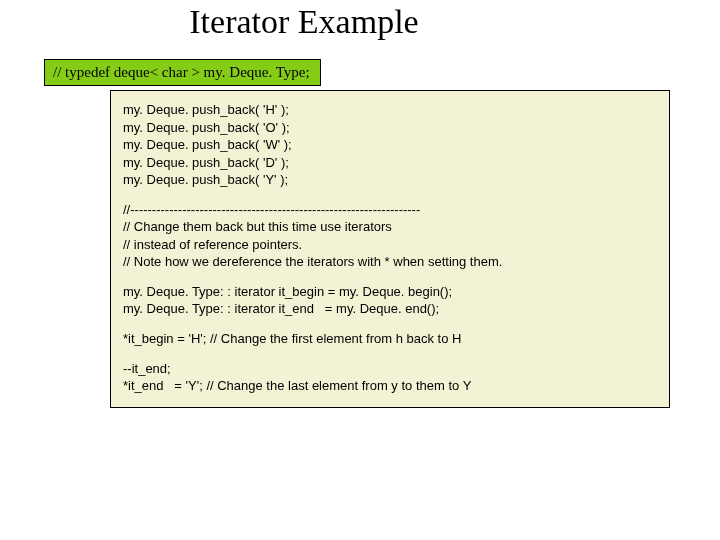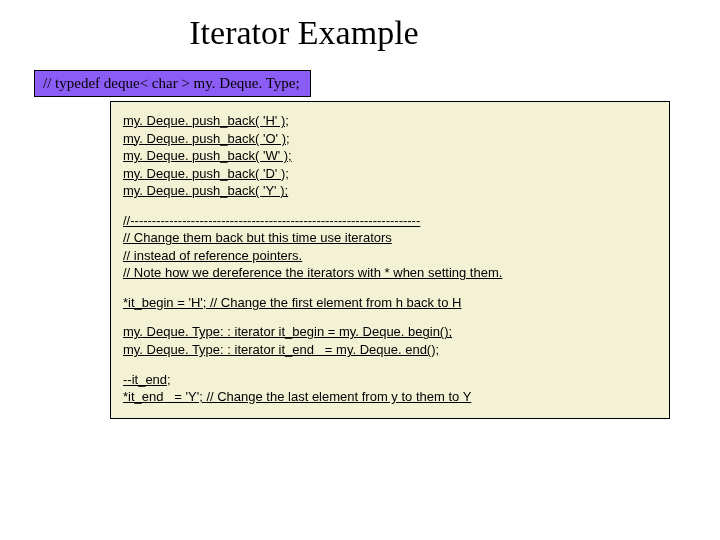--- a/index.html
+++ b/index.html
@@ -9,49 +9,48 @@
     height: 540px;
     background: #fff;
     font-family: "Times New Roman", Times, serif;
     color: #000;
   }
   .slide {
     position: relative;
     width: 608px;
     height: 540px;
     box-sizing: border-box;
-    padding-top: 14px;
+    padding-top: 3px;
   }
   .title {
     text-align: center;
     font-size: 34px;
     font-weight: 400;
     margin: 0 0 18px 0;
   }
   .typedef-box {
-    margin-left: 34px;
+    margin-left: 44px;
     border: 1px solid #000;
-    background: #8b5cf6;
+    background: #84cc16;
     display: inline-block;
     padding: 4px 10px 4px 8px;
     font-size: 15px;
     font-family: "Times New Roman", Times, serif;
   }
   .code-box {
     margin: 4px 0 0 110px;
     width: 560px;
     border: 1px solid #000;
     background: #f3f2d5;
     box-shadow: 0 0 0 1px rgba(255,255,255,0);
     padding: 10px 12px 12px 12px;
     box-sizing: border-box;
     font-family: Tahoma, Arial, sans-serif;
     font-size: 13px;
     line-height: 1.35;
-    text-decoration: underline;
   }
   .code-box .blk {
     margin-bottom: 12px;
     white-space: pre;
   }
   .code-box .blk:last-child {
     margin-bottom: 0;
   }
 </style>
 </head>
@@ -66,20 +65,20 @@
   <div class="code-box">
     <div class="blk">my. Deque. push_back( 'H' );
 my. Deque. push_back( 'O' );
 my. Deque. push_back( 'W' );
 my. Deque. push_back( 'D' );
 my. Deque. push_back( 'Y' );</div>
     <div class="blk">//-------------------------------------------------------------------
 // Change them back but this time use iterators
 // instead of reference pointers.
 // Note how we dereference the iterators with * when setting them.</div>
-    <div class="blk">*it_begin = 'H'; // Change the first element from h back to H</div>
     <div class="blk">my. Deque. Type: : iterator it_begin = my. Deque. begin();
 my. Deque. Type: : iterator it_end   = my. Deque. end();</div>
+    <div class="blk">*it_begin = 'H'; // Change the first element from h back to H</div>
     <div class="blk">--it_end;
 *it_end   = 'Y'; // Change the last element from y to them to Y</div>
   </div>
 
 </div>
 
 </body></html>

